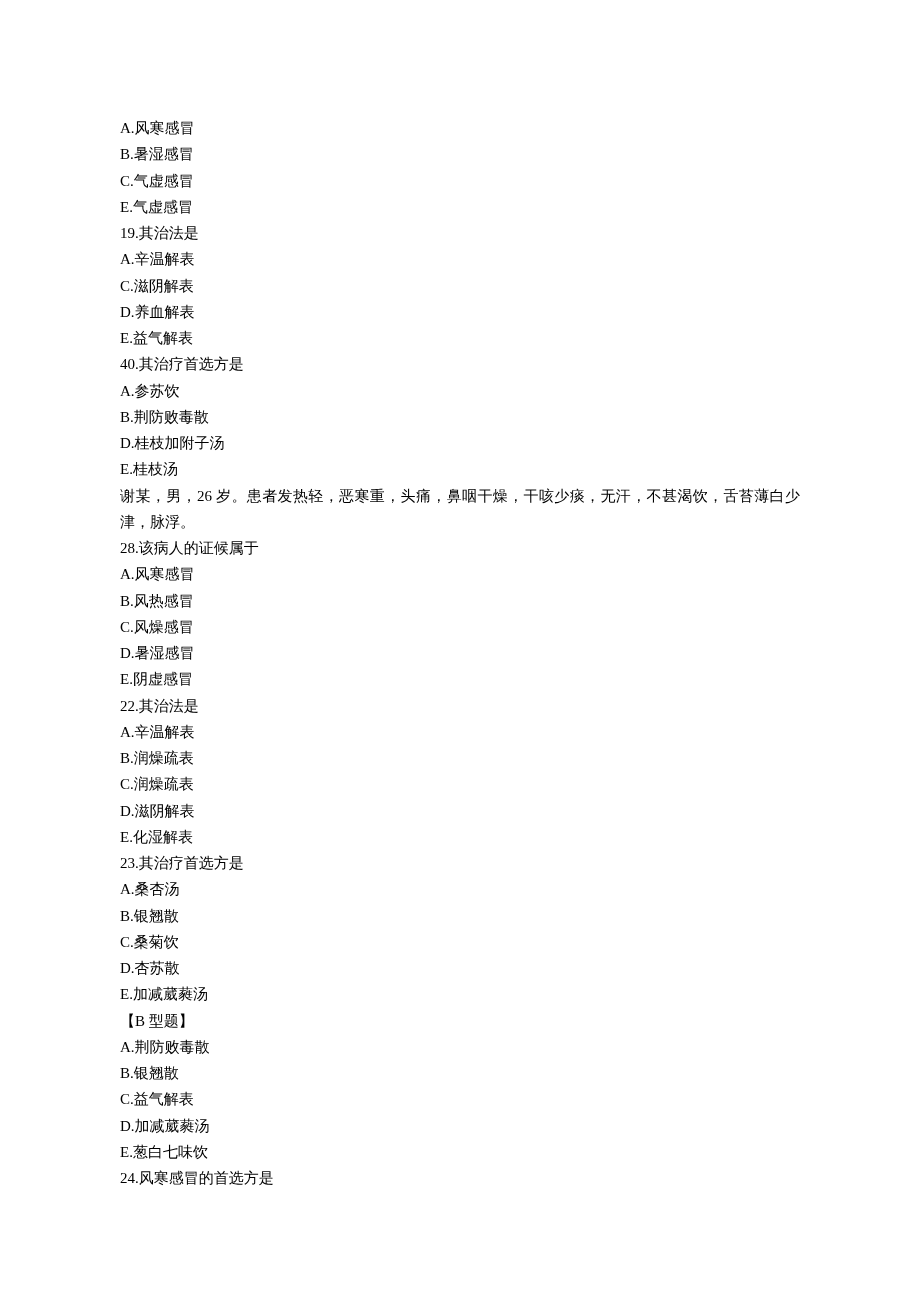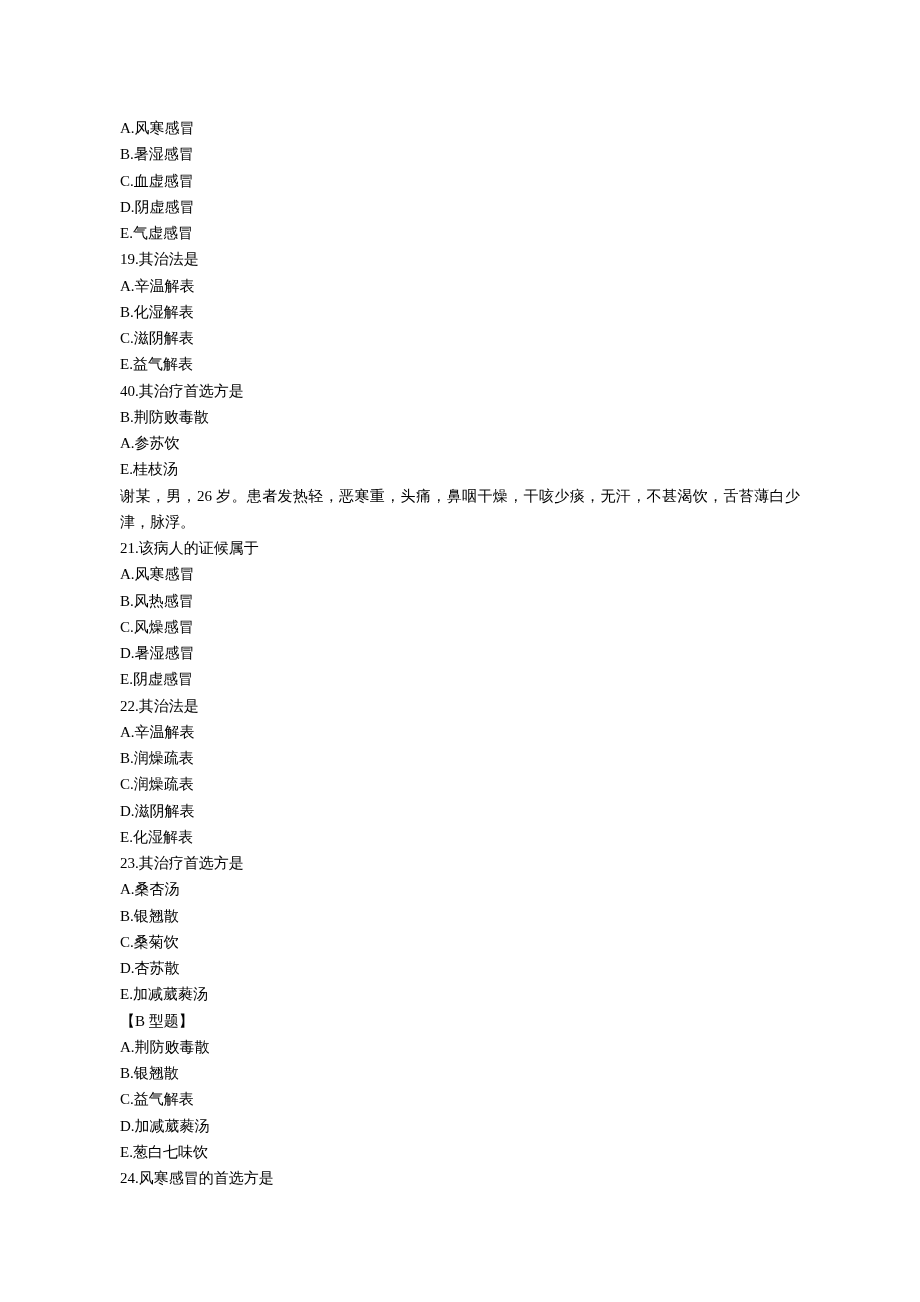--- a/index.html
+++ b/index.html
@@ -22,34 +22,34 @@
     word-break: break-all;
     text-align: justify;
   }
 </style>
 </head>
 <body>
 
 <div class="page">
   <div class="line">A.风寒感冒</div>
   <div class="line">B.暑湿感冒</div>
-  <div class="line">C.血虚感冒</div>
-  <div class="line">D.阴虚感冒</div>
+  <div class="line">C.气虚感冒</div>
   <div class="line">E.气虚感冒</div>
   <div class="line">19.其治法是</div>
   <div class="line">A.辛温解表</div>
-  <div class="line">B.化湿解表</div>
   <div class="line">C.滋阴解表</div>
+  <div class="line">D.养血解表</div>
   <div class="line">E.益气解表</div>
   <div class="line">40.其治疗首选方是</div>
+  <div class="line">A.参苏饮</div>
   <div class="line">B.荆防败毒散</div>
-  <div class="line">A.参苏饮</div>
+  <div class="line">D.桂枝加附子汤</div>
   <div class="line">E.桂枝汤</div>
   <div class="line">谢某，男，26 岁。患者发热轻，恶寒重，头痛，鼻咽干燥，干咳少痰，无汗，不甚渴饮，舌苔薄白少津，脉浮。</div>
-  <div class="line">21.该病人的证候属于</div>
+  <div class="line">28.该病人的证候属于</div>
   <div class="line">A.风寒感冒</div>
   <div class="line">B.风热感冒</div>
   <div class="line">C.风燥感冒</div>
   <div class="line">D.暑湿感冒</div>
   <div class="line">E.阴虚感冒</div>
   <div class="line">22.其治法是</div>
   <div class="line">A.辛温解表</div>
   <div class="line">B.润燥疏表</div>
   <div class="line">C.润燥疏表</div>
   <div class="line">D.滋阴解表</div>

